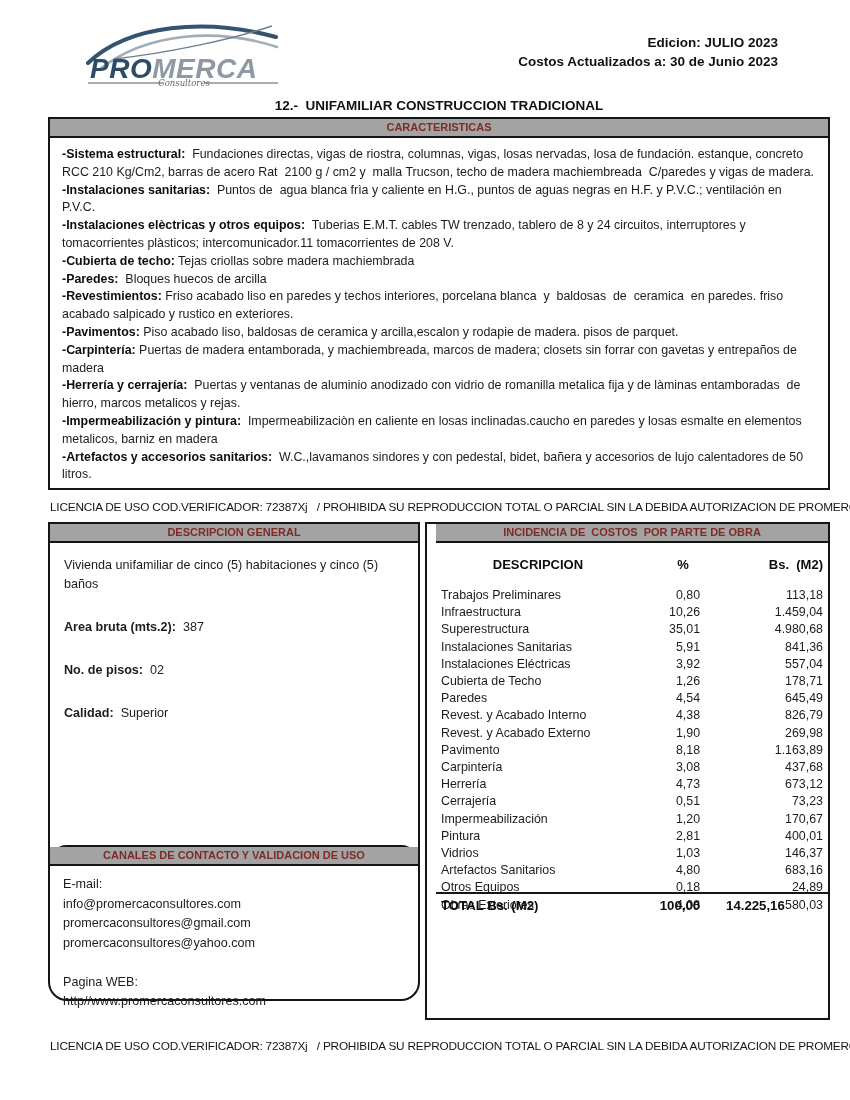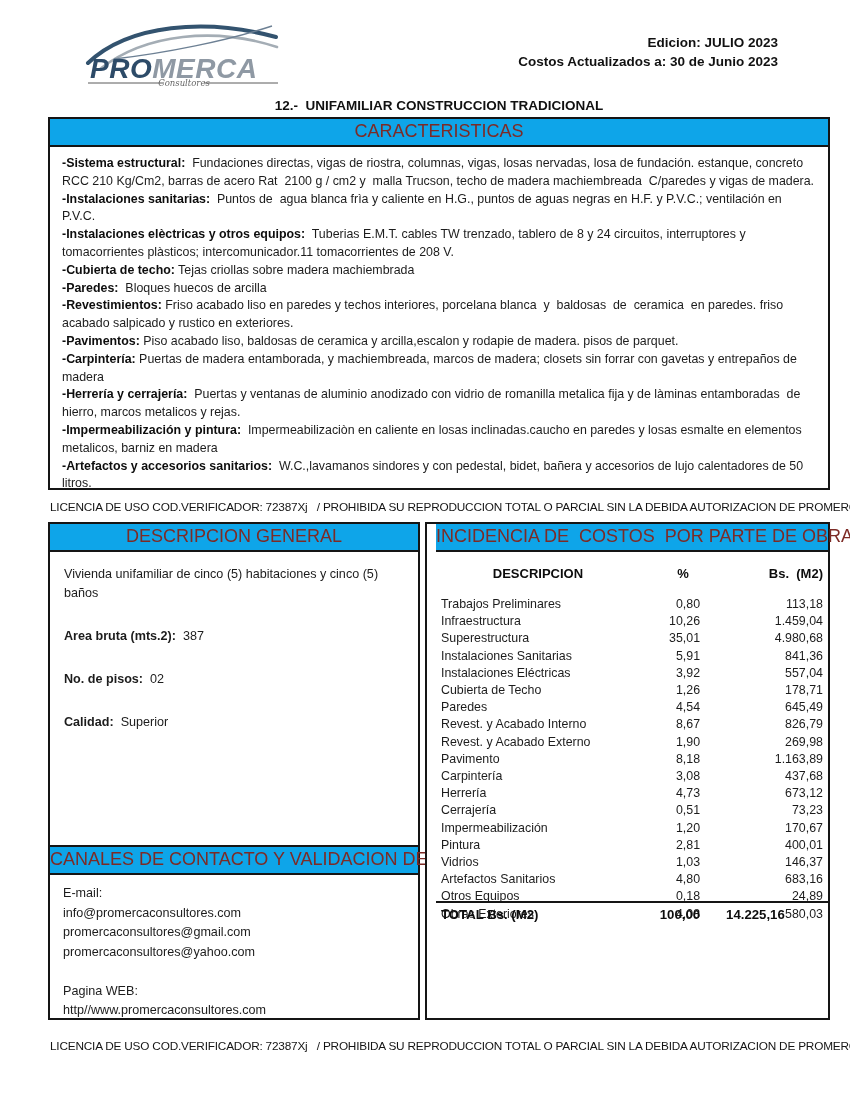--- a/index.html
+++ b/index.html
@@ -15,22 +15,22 @@
     font-weight:bold; font-size:13.5px; line-height:19px; color:#111;
   }
   
   .doc-title {
     position:absolute; left:48px; top:98px; width:782px; text-align:center;
     font-weight:bold; font-size:13.5px; color:#111; white-space:pre;
   }
   
   .section { position:absolute; border:2px solid #151515; background:#fff; }
   .bar {
-    background:#0ea5e9; border-bottom:2px solid #151515;
-    color:#7d2b26; font-weight:normal; font-size:18px;
+    background:#a3a3a3; border-bottom:2px solid #151515;
+    color:#7d2b26; font-weight:bold; font-size:11px;
     text-align:center; padding:2px 0 3px; white-space:pre;
   }
   
   .caract { left:48px; top:117px; width:782px; height:373px; }
   .caract-body {
     padding:8px 12px 0 12px; font-size:12.4px; line-height:17.8px; overflow:hidden;
   }
   .char-item { white-space:pre-wrap; }
   .char-item b { color:#0d0d0d; }
   
@@ -39,21 +39,21 @@
     letter-spacing:-0.2px; color:#141414; white-space:pre;
   }
   .license-top    { top:500px; }
   .license-bottom { top:1039px; }
   
   .desc-gen { left:48px; top:522px; width:372px; height:384px; }
   .desc-body { padding:13px 14px; font-size:12.6px; line-height:19px; }
   .desc-intro { margin-bottom:19px; }
   .field-line { white-space:pre-wrap;margin-top:24px; }
   
-  .contact { left:48px; top:845px; width:372px; height:175px; }
+  .contact { left:48px; top:845px; width:372px; height:156px;border-radius:19px; }
   .contact-body { padding:9px 13px; font-size:12.6px; line-height:19.5px; }
   .blank-line { height:19.5px; }
   
   .incid { left:425px; top:522px; width:405px; height:498px;padding-left:9px; }
   .tbl { position:relative; height:376px; }
   .thead {
     display:grid; grid-template-columns:52% 22% 26%;
     font-weight:bold; font-size:13px; padding:14px 0 15px; color:#0d0d0d;
   }
   .thead .h0 { text-align:center; }
@@ -185,21 +185,21 @@
             <span class="c1">1,26</span>
             <span class="c2">178,71</span>
           </div>
           <div class="trow">
             <span class="c0">Paredes</span>
             <span class="c1">4,54</span>
             <span class="c2">645,49</span>
           </div>
           <div class="trow">
             <span class="c0">Revest. y Acabado Interno</span>
-            <span class="c1">8,67</span>
+            <span class="c1">4,38</span>
             <span class="c2">826,79</span>
           </div>
           <div class="trow">
             <span class="c0">Revest. y Acabado Externo</span>
             <span class="c1">1,90</span>
             <span class="c2">269,98</span>
           </div>
           <div class="trow">
             <span class="c0">Pavimento</span>
             <span class="c1">8,18</span>

